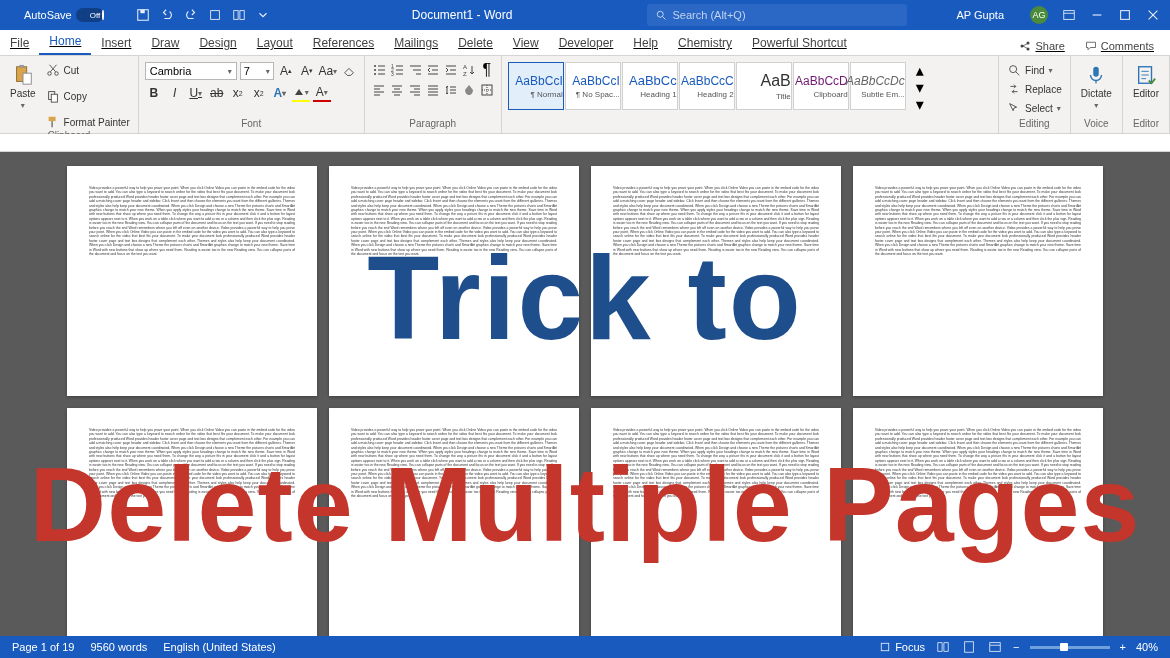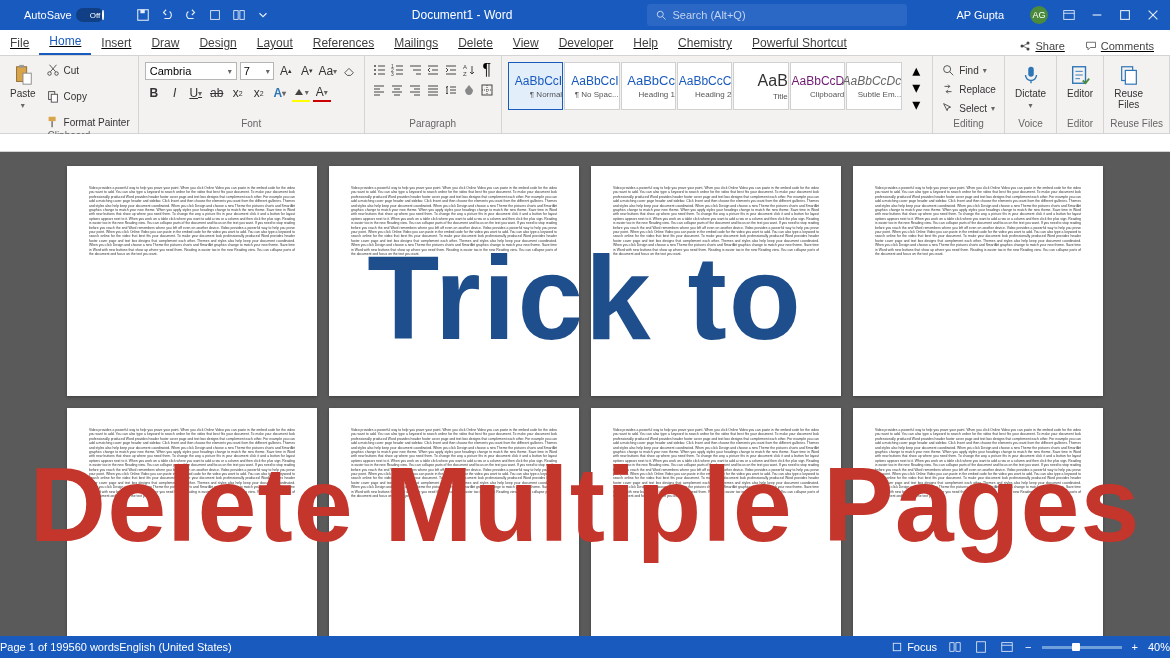--- a/index.html
+++ b/index.html
@@ -66,21 +66,21 @@
 
 .docarea { position:absolute; top:152px; bottom:22px; left:0; right:0; background:#5a5a5a; overflow:hidden; display:flex; flex-wrap:wrap; gap:12px; padding:14px 40px; justify-content:center; align-content:flex-start; }
 .page { width:250px; height:230px; background:#fff; box-shadow:0 1px 3px rgba(0,0,0,.3); padding:20px 22px; overflow:hidden; }
 .page .dummy { font-size:3.4px; line-height:4.4px; color:#333; text-align:justify; }
 
 
 .overlay-trick { position:absolute; top:230px; left:0; right:0; text-align:center; font-size:118px; font-weight:bold; color:#1f4e8c; letter-spacing:2px; }
 .overlay-delete { position:absolute; top:444px; left:0; right:0; text-align:center; font-size:106px; font-weight:bold; color:#c4352b; letter-spacing:1px; white-space:nowrap; }
 
 
-.statusbar { position:absolute; bottom:0; left:0; right:0; height:22px; background:#185abd; color:#fff; display:flex; align-items:center; font-size:11px; padding:0 0; gap:0; }
+.statusbar { position:absolute; bottom:0; left:0; right:0; height:22px; background:#185abd; color:#fff; display:flex; align-items:center; font-size:11px; padding:0 12px; gap:16px; }
 .statusbar .right { margin-left:auto; display:flex; align-items:center; gap:10px; }
 .view-btn { width:16px; height:16px; display:flex; align-items:center; justify-content:center; cursor:pointer; opacity:.85; }
 .zoom-slider { width:80px; height:3px; background:#6fa0db; position:relative; }
 .zoom-slider::after { content:''; position:absolute; width:8px; height:8px; background:#fff; border-radius:1px; top:-3px; left:30px; }
 
 svg { display:block; }
 .chev { font-size:8px; color:#666; }
 </style>
 </head>
 <body>
@@ -463,33 +463,20 @@
             <rect x="4" y="3" width="14" height="18" fill="none" stroke="#2e75b6" stroke-width="1.5"></rect>
             <path d="M7 8h8M7 12h8M7 16h5" stroke="#2e75b6"></path>
             <path d="M15 18l3 3 4-5" fill="none" stroke="#4b8b3b" stroke-width="2"></path>
           </svg>
         <span>Editor</span>
       </div>
     </div>
     <div class="group-label">Editor</div>
   </div>
 
-  <div class="group">
-    <div class="group-body">
-      <div class="big-btn">
-        <svg class="big-icon" viewBox="0 0 24 24">
-            <rect x="4" y="3" width="12" height="15" fill="none" stroke="#2e75b6" stroke-width="1.3"></rect>
-            <rect x="8" y="7" width="12" height="15" fill="#fff" stroke="#2e75b6" stroke-width="1.3"></rect>
-          </svg>
-        <span style="white-space:pre-line;text-align:center">Reuse
-Files</span>
-      </div>
-    </div>
-    <div class="group-label">Reuse Files</div>
-  </div>
 </div>
 
 <div class="ruler"></div>
 
 <div class="docarea">
   <div class="page">
       <div class="dummy">Video provides a powerful way to help you prove your point. When you click Online Video you can paste in the embed code for the video you want to add. You can also type a keyword to search online for the video that best fits your document. To make your document look professionally produced Word provides header footer cover page and text box designs that complement each other. For example you can add a matching cover page header and sidebar. Click Insert and then choose the elements you want from the different galleries. Themes and styles also help keep your document coordinated. When you click Design and choose a new Theme the pictures charts and SmartArt graphics change to match your new theme. When you apply styles your headings change to match the new theme. Save time in Word with new buttons that show up where you need them. To change the way a picture fits in your document click it and a button for layout options appears next to it. When you work on a table click where you want to add a row or a column and then click the plus sign. Reading is easier too in the new Reading view. You can collapse parts of the document and focus on the text you want. If you need to stop reading before you reach the end Word remembers where you left off even on another device. Video provides a powerful way to help you prove your point. When you click Online Video you can paste in the embed code for the video you want to add. You can also type a keyword to search online for the video that best fits your document. To make your document look professionally produced Word provides header footer cover page and text box designs that complement each other. Themes and styles also help keep your document coordinated. When you click Design and choose a new Theme the pictures charts and SmartArt graphics change to match your new theme. Save time in Word with new buttons that show up where you need them. Reading is easier too in the new Reading view. You can collapse parts of the document and focus on the text you want.</div>
     </div>
   <div class="page">
       <div class="dummy">Video provides a powerful way to help you prove your point. When you click Online Video you can paste in the embed code for the video you want to add. You can also type a keyword to search online for the video that best fits your document. To make your document look professionally produced Word provides header footer cover page and text box designs that complement each other. For example you can add a matching cover page header and sidebar. Click Insert and then choose the elements you want from the different galleries. Themes and styles also help keep your document coordinated. When you click Design and choose a new Theme the pictures charts and SmartArt graphics change to match your new theme. When you apply styles your headings change to match the new theme. Save time in Word with new buttons that show up where you need them. To change the way a picture fits in your document click it and a button for layout options appears next to it. When you work on a table click where you want to add a row or a column and then click the plus sign. Reading is easier too in the new Reading view. You can collapse parts of the document and focus on the text you want. If you need to stop reading before you reach the end Word remembers where you left off even on another device. Video provides a powerful way to help you prove your point. When you click Online Video you can paste in the embed code for the video you want to add. You can also type a keyword to search online for the video that best fits your document. To make your document look professionally produced Word provides header footer cover page and text box designs that complement each other. Themes and styles also help keep your document coordinated. When you click Design and choose a new Theme the pictures charts and SmartArt graphics change to match your new theme. Save time in Word with new buttons that show up where you need them. Reading is easier too in the new Reading view. You can collapse parts of the document and focus on the text you want.</div>

